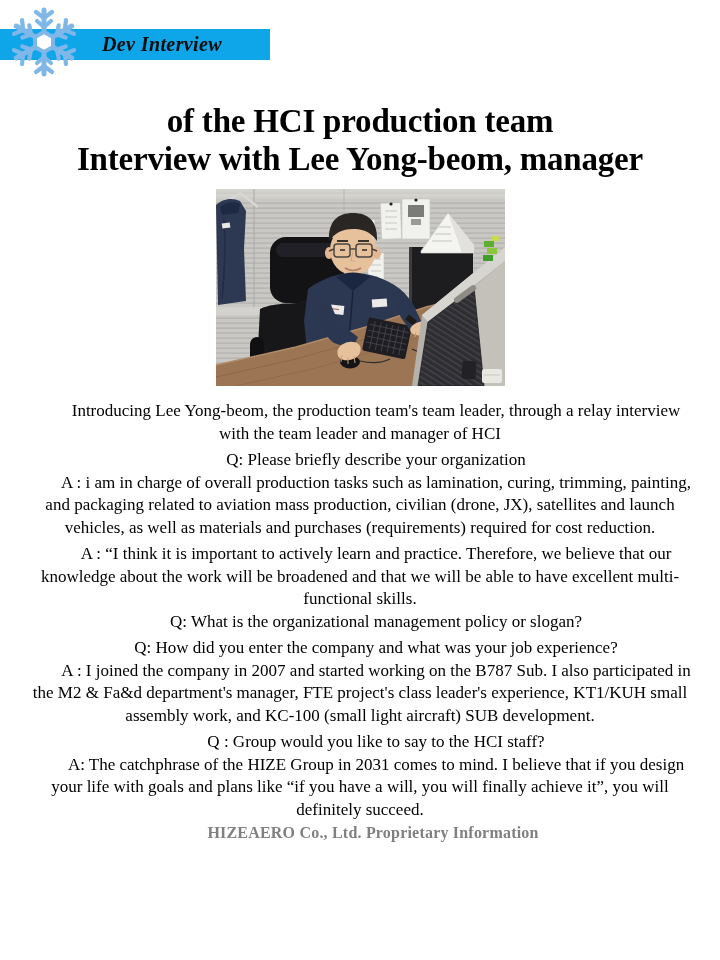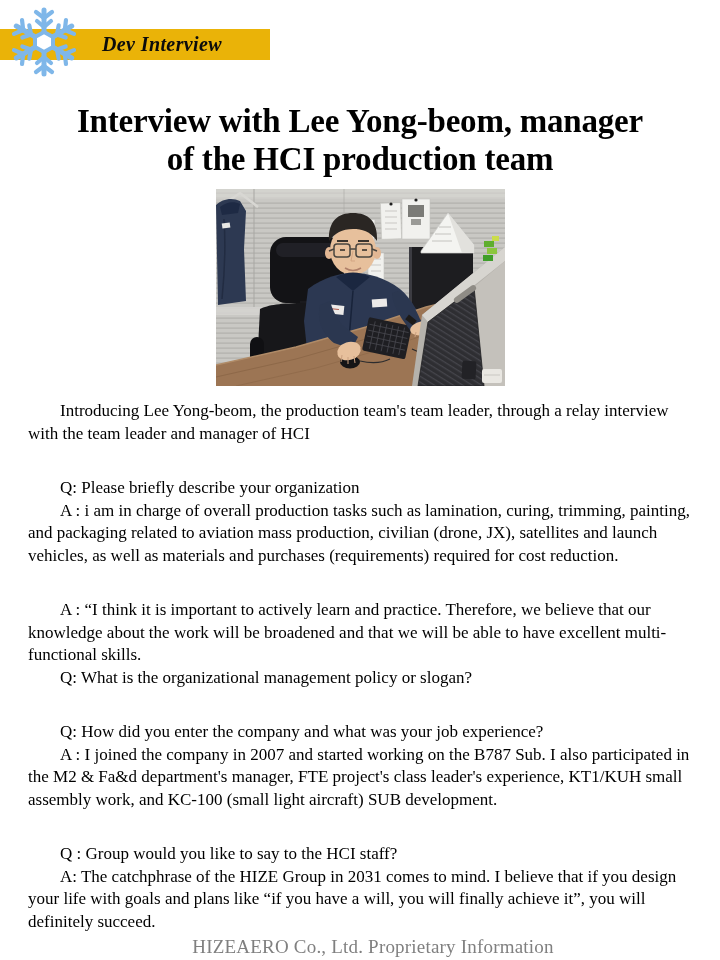--- a/index.html
+++ b/index.html
@@ -5,45 +5,45 @@
   html,body{margin:0;padding:0;}
   body{
     width:720px;height:960px;background:#ffffff;position:relative;overflow:hidden;
     font-family:"Liberation Serif", serif;color:#000;
   }
   .page{width:720px;height:960px;position:relative;}
   
   .header{position:relative;height:60px;}
   .banner{
     position:absolute;left:0;top:29px;width:270px;height:31px;
-    background:#eab308;display:flex;align-items:center;justify-content:center;
+    background:#0ea5e9;display:flex;align-items:center;justify-content:center;
     padding-left:54px;box-sizing:border-box;
   }
   .banner-label{
     font-family:"Liberation Serif", serif;font-style:italic;font-weight:bold;
     font-size:20px;color:#0c0c0c;letter-spacing:.4px;white-space:nowrap;
   }
   .snowflake-wrap{position:absolute;left:8px;top:4px;width:72px;height:76px;}
   
   .title{
     margin:42px 8px 0;text-align:center;font-weight:bold;
     font-size:33px;line-height:38px;letter-spacing:-.2px;
   }
   .title span{display:block;}
   
   .photo-fig{margin:11px auto 0;width:289px;height:197px;padding:0;display:block;}
   
-  .content{margin:14px 28px 0;font-size:17px;line-height:22.5px;}
+  .content{margin:14px 28px 0;font-size:17px;line-height:22.5px;text-align:center;}
   .content p{margin:0;text-indent:32px;}
-  .qa{margin-top:32px;}
+  .qa{margin-top:4px;}
   .intro{margin-top:0;}
   
   .footer{
-    margin-top:3px;text-align:center;font-weight:normal;
-    font-size:19px;color:#808080;letter-spacing:.2px;margin-left:26px;
+    margin-top:3px;text-align:center;font-weight:bold;
+    font-size:16px;color:#808080;letter-spacing:.2px;margin-left:26px;
   }
 </style>
 </head>
 <body>
 
 <div class="page">
 
   <div class="header">
     <div class="banner">
       <span class="banner-label">Dev Interview</span>
@@ -61,22 +61,22 @@
         <use href="#arm" transform="rotate(120 36 38)"></use>
         <use href="#arm" transform="rotate(180 36 38)"></use>
         <use href="#arm" transform="rotate(240 36 38)"></use>
         <use href="#arm" transform="rotate(300 36 38)"></use>
         <path d="M36 28 L45 33 L45 43 L36 48 L27 43 L27 33 Z" fill="#ffffff" stroke="#7fb7e9" stroke-width="4"></path>
       </svg>
     </div>
   </div>
 
   <h1 class="title">
+    <span>of the HCI production team</span>
     <span>Interview with Lee Yong-beom, manager</span>
-    <span>of the HCI production team</span>
   </h1>
 
   <figure class="photo-fig">
     <svg width="289" height="197" viewBox="0 0 289 197">
       <defs>
         <pattern id="slats" width="8" height="5" patternUnits="userSpaceOnUse">
           <rect width="8" height="5" fill="#c9c8c4"></rect>
           <rect width="8" height="1.2" y="3.5" fill="#b1b0ac"></rect>
         </pattern>
         <pattern id="vents" width="5" height="5" patternUnits="userSpaceOnUse" patternTransform="rotate(32)">

